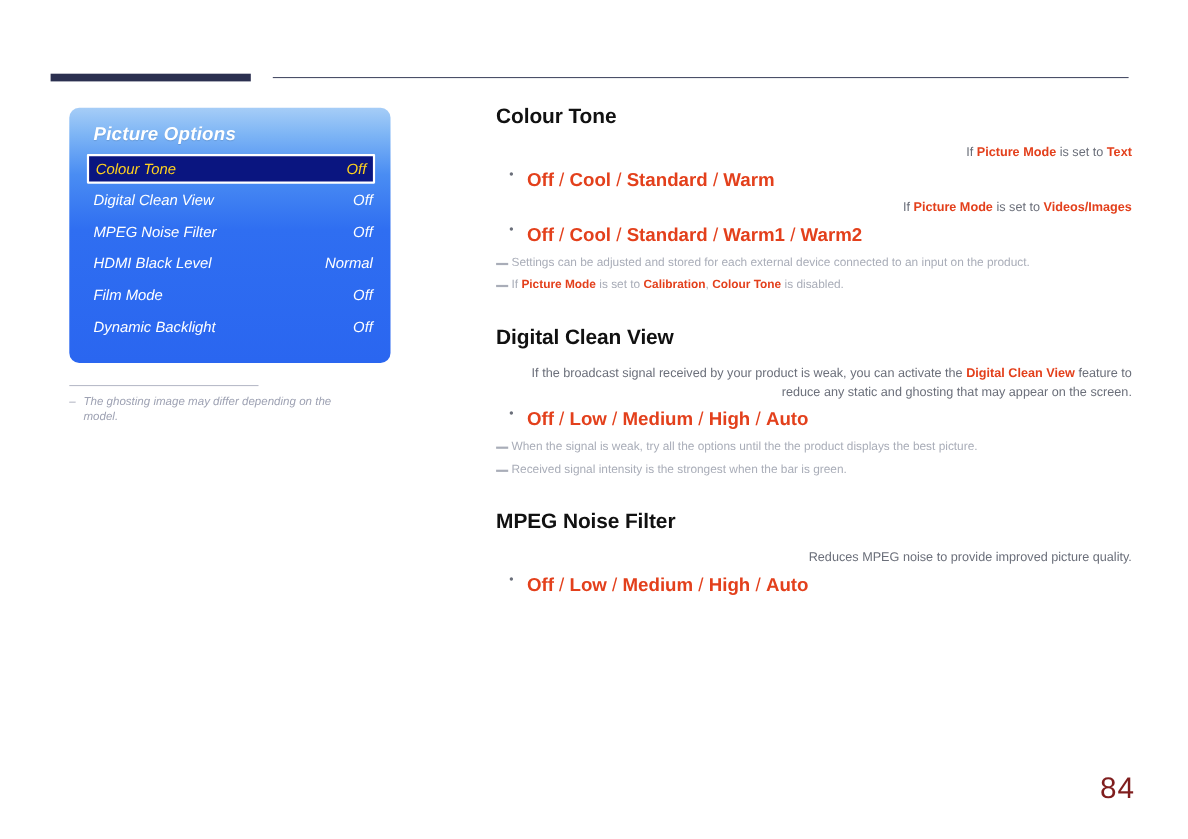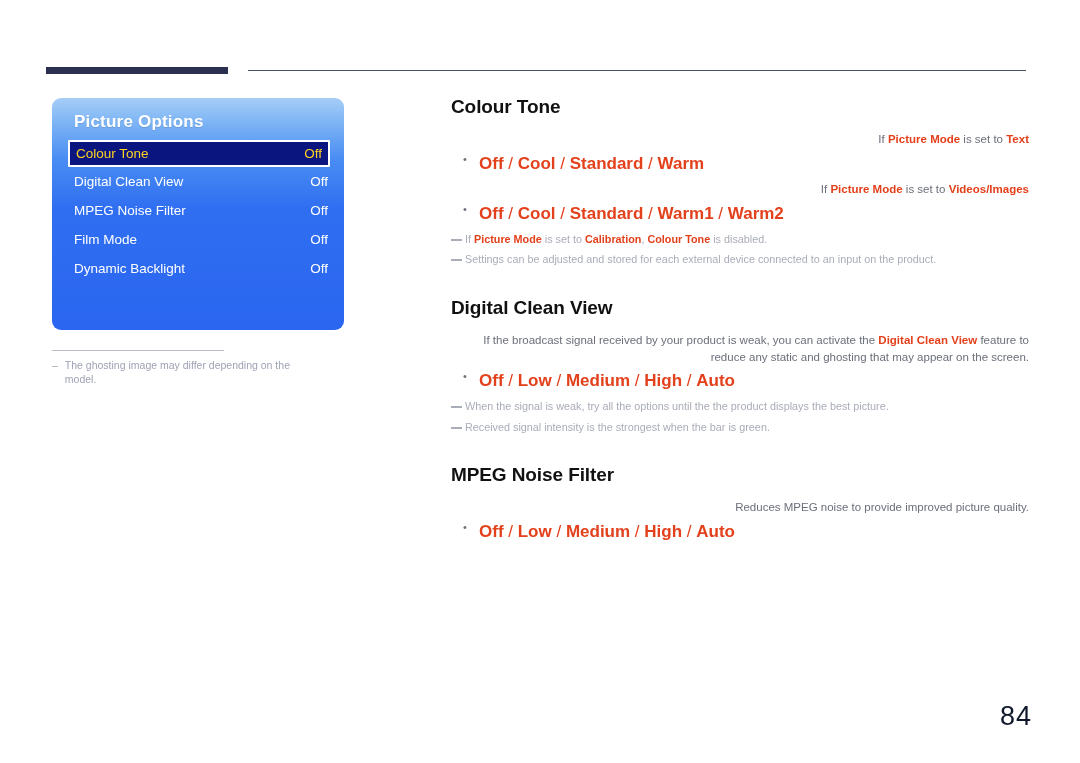--- a/index.html
+++ b/index.html
@@ -37,23 +37,24 @@
     left: 248px;
     top: 3px;
     width: 778px;
     height: 1px;
     background: #4a4f68;
   }
 
   
   .left-col {
     position: absolute;
-    left: 52px;
+    left: 63px;
     top: 98px;
     width: 292px;
+    font-style: italic;
   }
 
   .osd-panel {
     width: 292px;
     height: 232px;
     border-radius: 9px;
     background: linear-gradient(to bottom,
         #a6cdf7 0%,
         #7fb6f5 10%,
         #4a8df3 26%,
@@ -195,21 +196,21 @@
     color: #e3401c;
     font-weight: bold;
   }
 
   
   .page-number {
     position: absolute;
     right: 48px;
     bottom: 31px;
     font-size: 27px;
-    color: #0f172a;
+    color: #7f1d1d;
     letter-spacing: 1px;
   }
 </style>
 </head>
 <body>
 
 <div class="top-rules">
   <div class="rule-thick"></div>
   <div class="rule-thin"></div>
 </div>
@@ -228,20 +229,24 @@
       <div class="osd-row">
         <span class="osd-label">Digital Clean View</span>
         <span class="osd-value">Off</span>
       </div>
 
       <div class="osd-row">
         <span class="osd-label">MPEG Noise Filter</span>
         <span class="osd-value">Off</span>
       </div>
 
+      <div class="osd-row">
+        <span class="osd-label">HDMI Black Level</span>
+        <span class="osd-value">Normal</span>
+      </div>
 
       <div class="osd-row">
         <span class="osd-label">Film Mode</span>
         <span class="osd-value">Off</span>
       </div>
 
       <div class="osd-row">
         <span class="osd-label">Dynamic Backlight</span>
         <span class="osd-value">Off</span>
       </div>
@@ -277,26 +282,26 @@
       <span>If </span><span class="hl">Picture Mode</span><span> is set to </span><span class="hl">Videos/Images</span>
     </p>
 
     <div class="bullet-row">
       <span class="bullet-dot">•</span>
       <span class="bullet-text"><span>Off</span><span class="sep"> / </span><span>Cool</span><span class="sep"> / </span><span>Standard</span><span class="sep"> / </span><span>Warm1</span><span class="sep"> / </span><span>Warm2</span></span>
     </div>
 
     <div class="note-row">
       <span class="note-dash"></span>
-      <span class="note-text"><span>If </span><span class="hl">Picture Mode</span><span> is set to </span><span class="hl">Calibration</span><span>, </span><span class="hl">Colour Tone</span><span> is disabled.</span></span>
+      <span class="note-text">Settings can be adjusted and stored for each external device connected to an input on the product.</span>
     </div>
 
     <div class="note-row">
       <span class="note-dash"></span>
-      <span class="note-text">Settings can be adjusted and stored for each external device connected to an input on the product.</span>
+      <span class="note-text"><span>If </span><span class="hl">Picture Mode</span><span> is set to </span><span class="hl">Calibration</span><span>, </span><span class="hl">Colour Tone</span><span> is disabled.</span></span>
     </div>
   </div>
 
   <div class="section">
     <h2 class="sec-heading">Digital Clean View</h2>
 
     <p class="para">
       <span>If the broadcast signal received by your product is weak, you can activate the </span><span class="hl">Digital Clean View</span><span> feature to reduce any static and ghosting that may appear on the screen.</span>
     </p>
 

